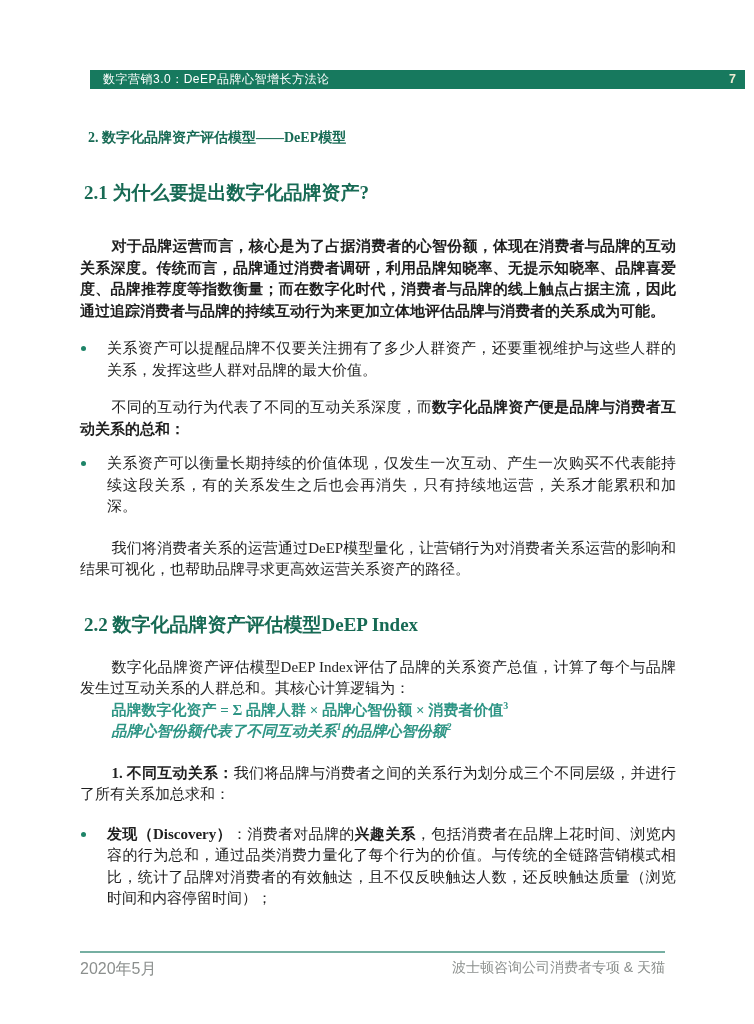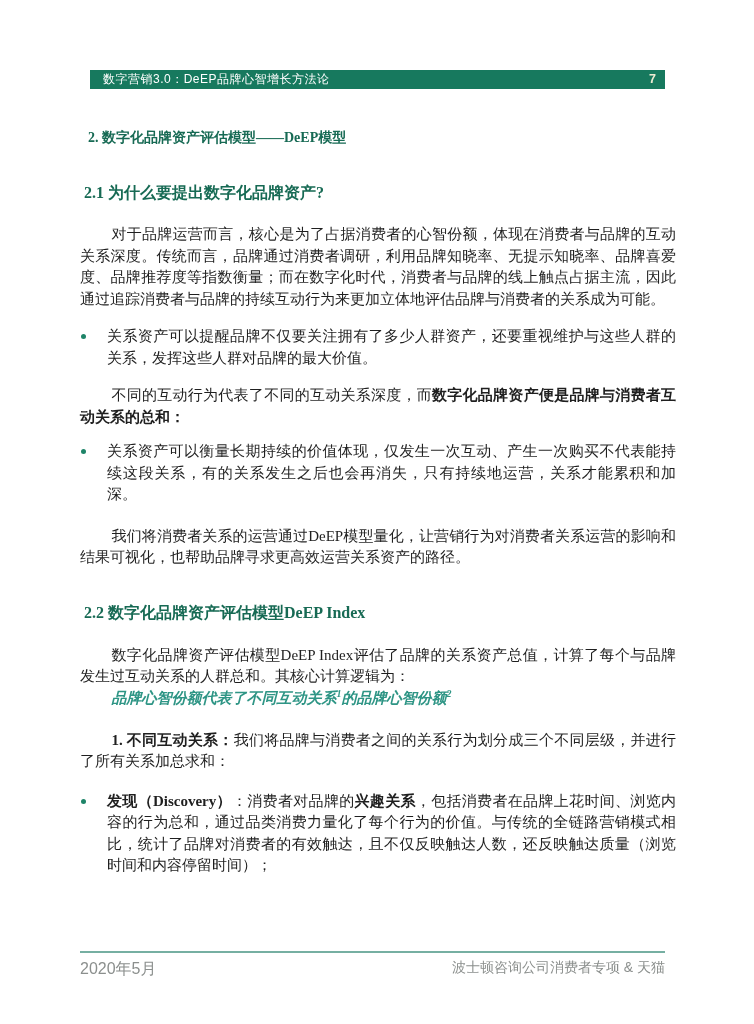--- a/index.html
+++ b/index.html
@@ -7,21 +7,21 @@
     position:relative;
     width:754px;height:1024px;
     background:#ffffff;
     margin:0 auto;
     overflow:hidden;
     font-family:"Liberation Serif","DejaVu Serif",serif;
     color:var(--body-text,#1f1f1f);
   }
   
   .header-bar{
-    position:absolute;left:90px;top:70px;width:575px;height:19px;
+    position:absolute;left:90px;top:70px;width:655px;height:19px;
     background:var(--header-bg,#17795E);
     display:flex;align-items:center;
     font-family:"Liberation Sans","DejaVu Sans",sans-serif;
   }
   .header-bar .h-title{
     color:#ffffff;font-size:12px;letter-spacing:.5px;
     padding-left:13px;white-space:nowrap;
   }
   .header-bar .h-page{
     position:absolute;right:9px;top:0;height:19px;line-height:19px;
@@ -30,31 +30,31 @@
   
   .content{
     position:absolute;left:80px;top:124px;width:596px;
   }
   .doc-title{
     font-size:14px;font-weight:bold;line-height:28px;
     color:var(--heading-green,#176A54);
     margin:0 0 0 8px;
   }
   .sec-heading{
-    font-size:16px;font-weight:bold;line-height:22px;
+    font-size:19px;font-weight:bold;line-height:22px;
     color:var(--heading-green,#176A54);
     margin:0 0 0 4px;
   }
   .mt-21-1{margin-top:30px;}
   .para{
     font-size:15px;line-height:21.5px;margin:0;
     text-align:justify;text-justify:inter-ideograph;
   }
   .indent{text-indent:2.1em;}
-  .mt-p1{margin-top:20px;}
+  .mt-p1{margin-top:32px;font-weight:bold;}
   .mt-p2{margin-top:16px;}
   .mt-b1{margin-top:16px;}
   .mt-b2{margin-top:13px;}
   .mt-p3{margin-top:20px;}
   .mt-h22{margin-top:33px;}
   .mt-p4{margin-top:21px;}
   .mt-f1{margin-top:17px;}
   .mt-f2{margin-top:16px;font-style:italic;}
   .mt-p5{margin-top:21px;}
   .mt-b3{margin-top:18px;}
@@ -114,20 +114,21 @@
     <p class="para indent mt-p2"><span>不同的互动行为代表了不同的互动关系深度，而</span><span class="bold">数字化品牌资产便是品牌与消费者互动关系的总和：</span></p>
 
     <p class="para bullet mt-b2">关系资产可以衡量长期持续的价值体现，仅发生一次互动、产生一次购买不代表能持续这段关系，有的关系发生之后也会再消失，只有持续地运营，关系才能累积和加深。</p>
 
     <p class="para indent mt-p3">我们将消费者关系的运营通过DeEP模型量化，让营销行为对消费者关系运营的影响和结果可视化，也帮助品牌寻求更高效运营关系资产的路径。</p>
 
     <h2 class="sec-heading mt-h22">2.2 数字化品牌资产评估模型DeEP Index</h2>
 
     <p class="para indent mt-p4">数字化品牌资产评估模型DeEP Index评估了品牌的关系资产总值，计算了每个与品牌发生过互动关系的人群总和。其核心计算逻辑为：</p>
 
+    <p class="formula mt-f1"><span>品牌数字化资产 = Σ 品牌人群 × 品牌心智份额 × 消费者价值</span><sup>3</sup></p>
 
     <p class="formula mt-f2"><span>品牌心智份额代表了不同互动关系</span><sup>1</sup><span>的品牌心智份额</span><sup>2</sup></p>
 
     <p class="para indent mt-p5"><span class="bold">1. 不同互动关系：</span><span>我们将品牌与消费者之间的关系行为划分成三个不同层级，并进行了所有关系加总求和：</span></p>
 
     <p class="para bullet mt-b3"><span class="bold">发现（Discovery）</span><span>：消费者对品牌的</span><span class="bold">兴趣关系</span><span>，包括消费者在品牌上花时间、浏览内容的行为总和，通过品类消费力量化了每个行为的价值。与传统的全链路营销模式相比，统计了品牌对消费者的有效触达，且不仅反映触达人数，还反映触达质量（浏览时间和内容停留时间）；</span></p>
 
   </div>
 
   <div class="footer-rule"></div>

